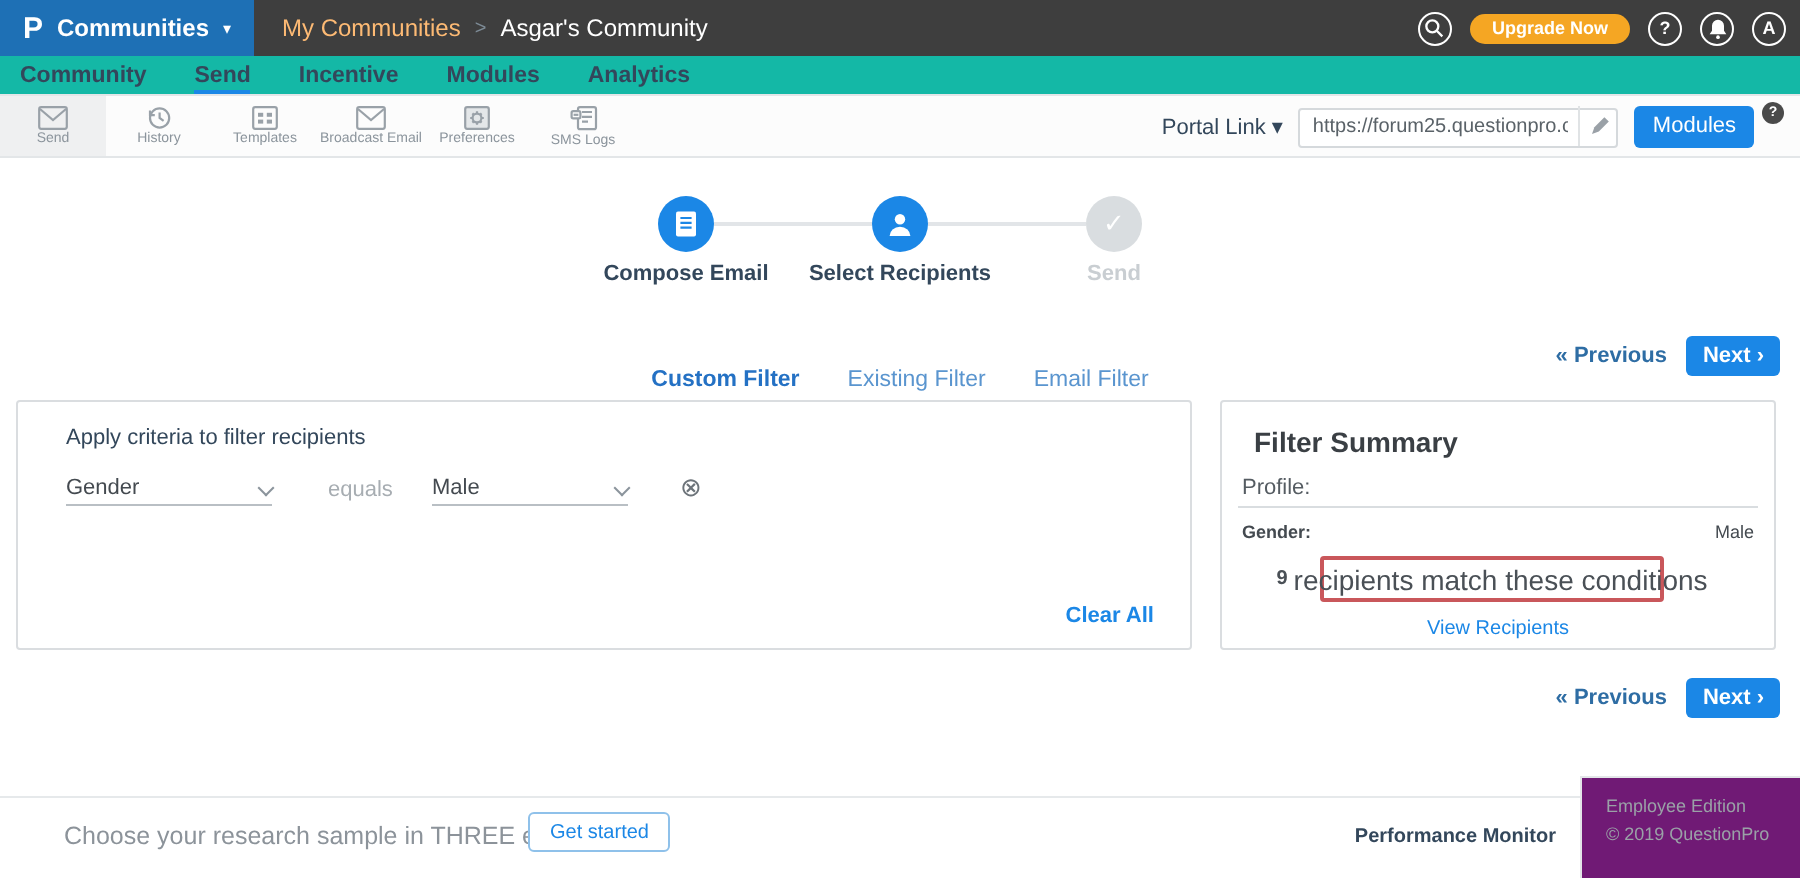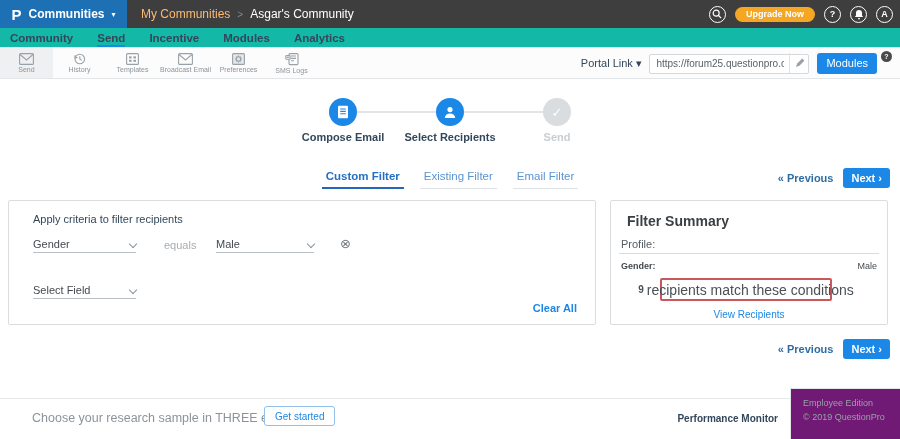--- a/index.html
+++ b/index.html
@@ -42,21 +42,21 @@
   
   .step-line { position:absolute; height:2px; background:#e2e5e8; top:111px; }
   .step-circle { position:absolute; top:98px; width:28px; height:28px; border-radius:50%; display:flex; align-items:center; justify-content:center; cursor:pointer; }
   .step-circle.done, .step-circle.active { background:#1b87e6; }
   .step-circle.pending { background:#d9dde0; }
   .step-label { position:absolute; top:131px; transform:translateX(-50%); font-size:11px; font-weight:600; color:#33475b; white-space:nowrap; }
   .step-label.pending { color:#c9ced2; }
   .step-check { color:#fff; font-size:13px; font-weight:700; }
 
   
-  .tabs-row { position:absolute; left:0; top:170px; width:900px; display:flex; justify-content:center; gap:16px; }
+  .tabs-row { position:absolute; left:0; top:184px; width:900px; display:flex; justify-content:center; gap:16px; }
   .tab { font-size:11.5px; color:#5a95cf; padding:0 4px 5px 4px; border-bottom:1px solid #dfe3e6; cursor:pointer; }
   .tab.active { color:#2471c4; font-weight:600; border-bottom:2px solid #2368b8; }
 
   
   .pagination { position:absolute; right:10px; display:flex; align-items:center; gap:10px; }
   .pagination.top { top:168px; } .pagination.bottom { top:339px; }
   .prev-link { font-size:11px; font-weight:600; color:#2e6da4; cursor:pointer; white-space:nowrap; }
   .next-btn { height:20px; background:#1b87e6; color:#fff; border:none; border-radius:3px; font-size:11px; font-weight:700; padding:0 8px; cursor:pointer; font-family:inherit; }
 
   
@@ -239,24 +239,20 @@
     <div class="select-ctl" style="left:24px; top:35px; width:103px;">
       <span class="select-text">Gender</span>
       <span class="chev"></span>
     </div>
     <span class="op-text" style="left:155px; top:38px;">equals</span>
     <div class="select-ctl" style="left:207px; top:35px; width:98px;">
       <span class="select-text">Male</span>
       <span class="chev"></span>
     </div>
     <span class="remove-x" style="left:331px; top:36px;">⊗</span>
-    <div class="select-ctl" style="left:24px; top:81px; width:103px;">
-      <span class="select-text">Select Field</span>
-      <span class="chev"></span>
-    </div>
     <span class="clear-all">Clear All</span>
   </div>
 
   <div class="panel summary-panel">
     <div class="summary-title">Filter Summary</div>
     <div class="profile-label">Profile:</div>
     <div class="profile-divider"></div>
     <span class="summary-field-label">Gender:</span>
     <span class="summary-field-value">Male</span>
     <div class="match-box">

